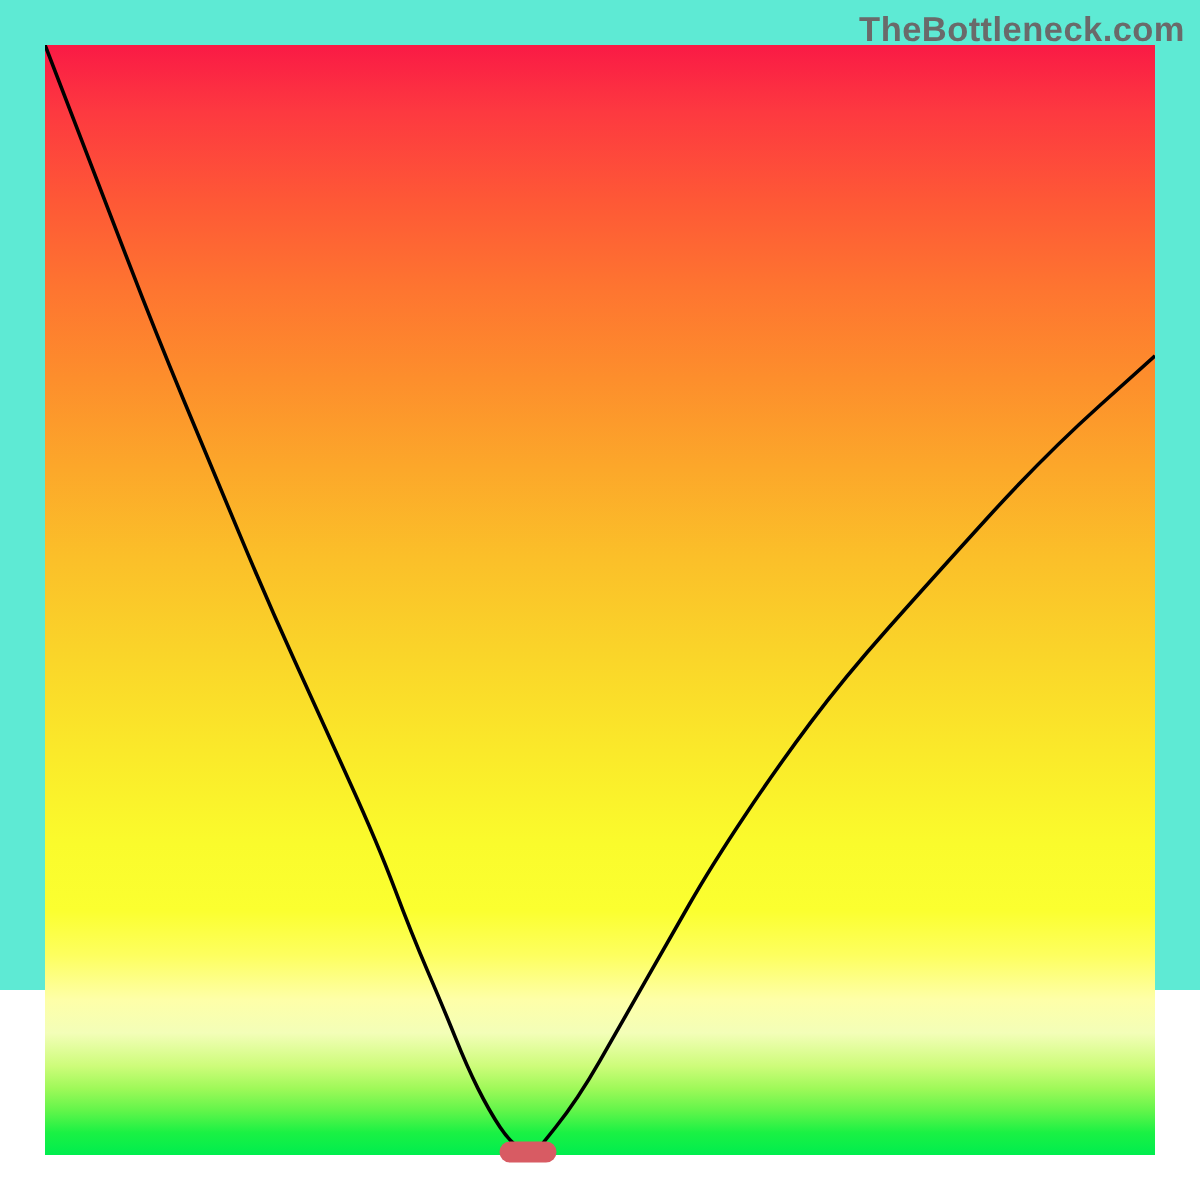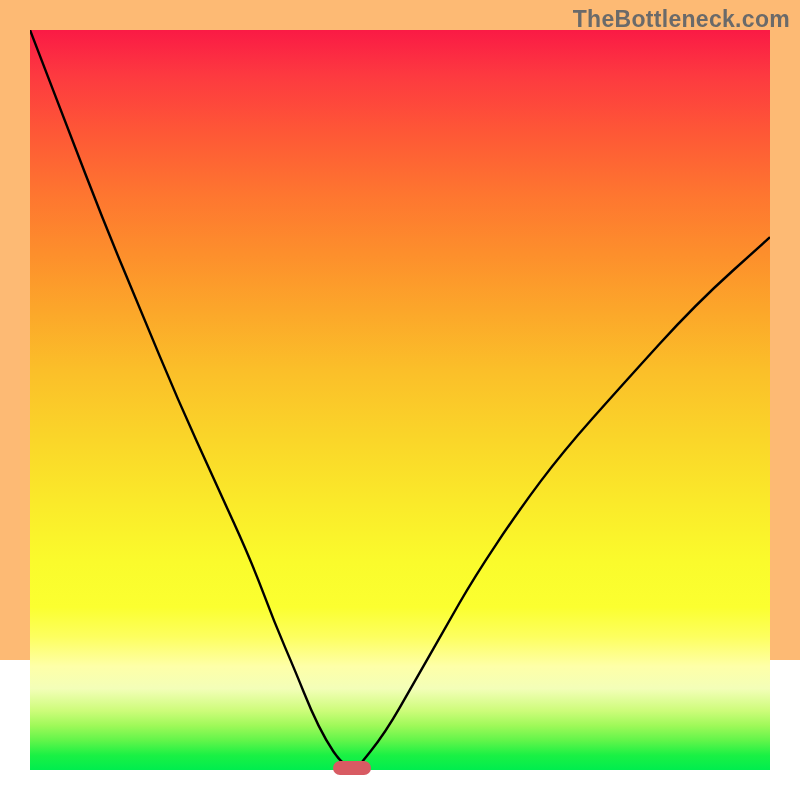--- a/index.html
+++ b/index.html
@@ -6,21 +6,21 @@
     margin: 0;
     padding: 0;
     width: 800px;
     height: 800px;
     overflow: hidden;
   }
   .container {
     position: relative;
     width: 800px;
     height: 660px;
-    background: #fdba74;
+    background: #5eead4;
   }
   .plot-area {
     position: absolute;
     left: 30px;
     top: 30px;
     width: 740px;
     height: 740px;
     background: linear-gradient(
       to bottom,
       #fa1a45 0%,

